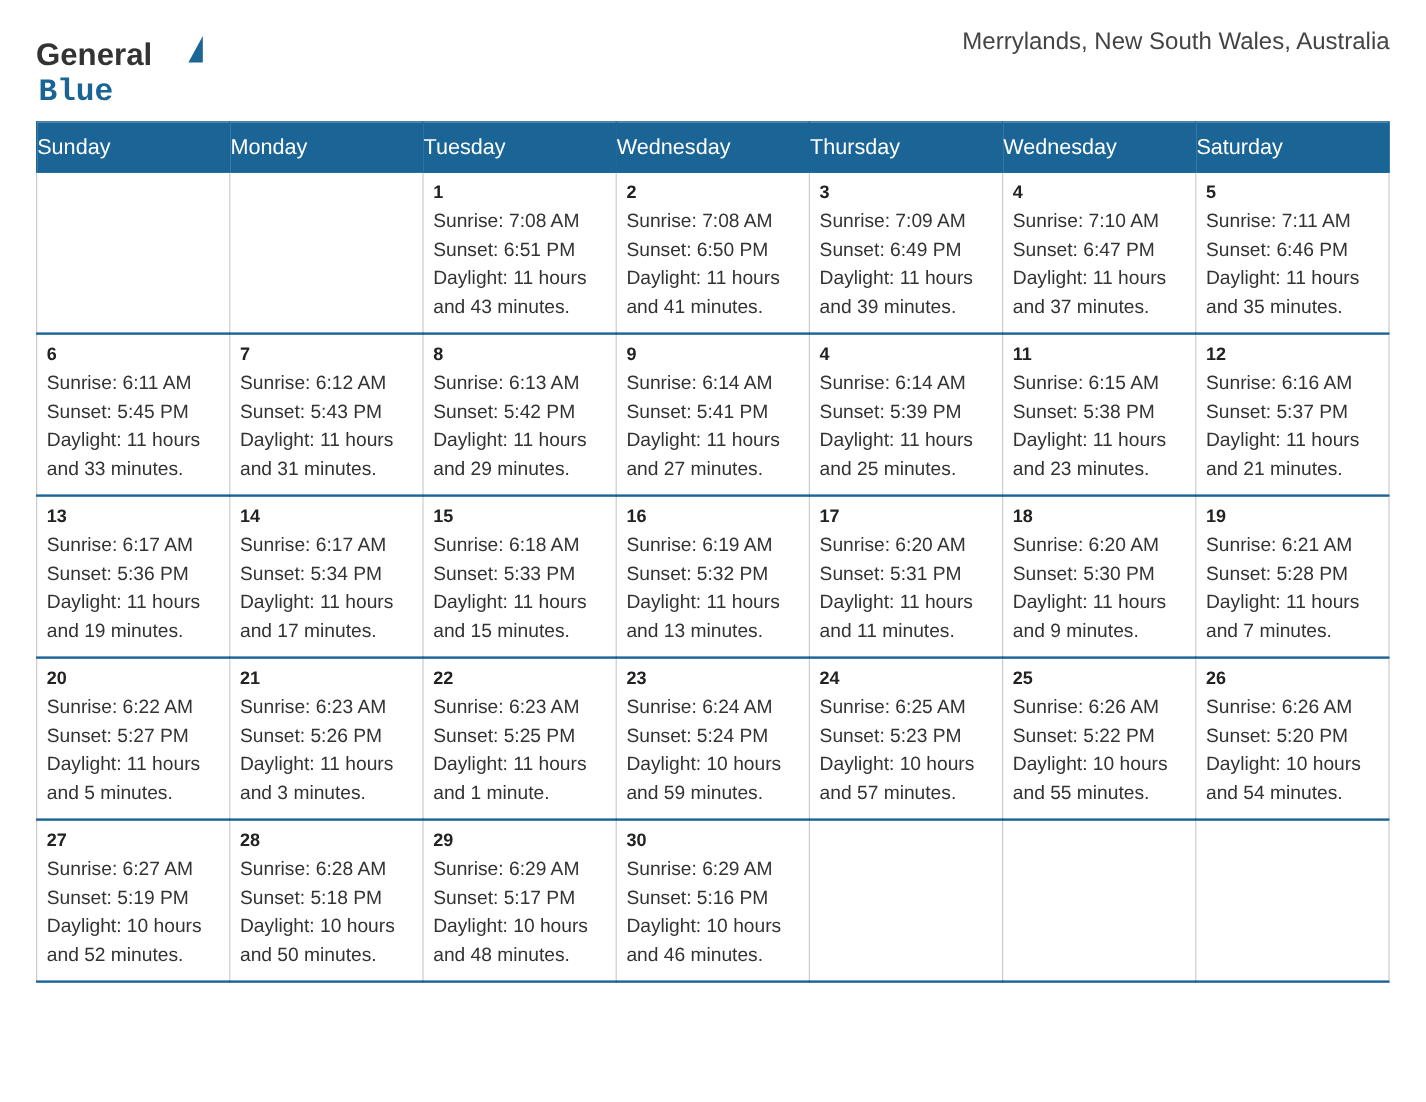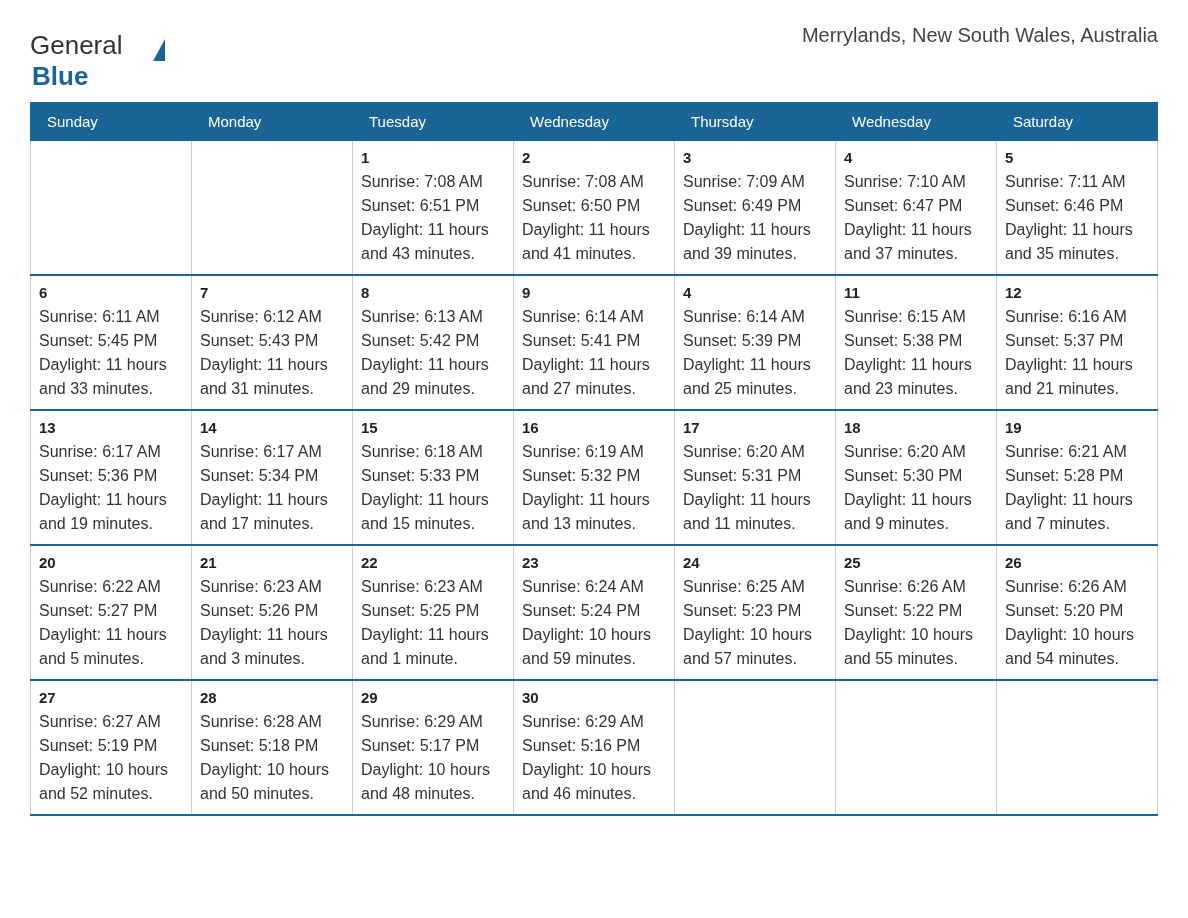--- a/index.html
+++ b/index.html
@@ -18,23 +18,23 @@
       margin-bottom: 10px;
     }
     .logo {
       display: flex;
       flex-direction: column;
       align-items: flex-start;
       margin-top: 10px;
     }
     .logo-text {
       display: flex;
-      align-items: flex-end;
+      align-items: flex-start;
       font-size: 26px;
-      font-weight: normal;
+      font-weight: bold;
       color: #333;
       gap: 28px;
     }
     .logo-general { color: #333; }
     .logo-triangle {
       display: inline-block;
       width: 0;
       height: 0;
       border-left: 12px solid transparent;
       border-right: 0px solid transparent;
@@ -58,22 +58,22 @@
       margin-top: 4px;
     }
     .calendar {
       width: 100%;
       border-collapse: collapse;
       margin-top: 8px;
     }
     .calendar thead tr th {
       background-color: #1a6496;
       color: #fff;
-      padding: 10px 16px;
-      font-size: 15px;
+      padding: 10px 0;
+      font-size: 18px;
       font-weight: normal;
       text-align: left;
       border: 1px solid #1a6496;
     }
     .calendar tbody tr td {
       border: 1px solid #ccc;
       vertical-align: top;
       padding: 8px 8px;
       width: calc(100% / 7);
       min-height: 110px;
@@ -100,21 +100,21 @@
 </head>
 <body>
 
 <div class="header-area">
   <div class="logo">
     <div class="logo-text">
       <span class="logo-general">General</span>
       <span class="logo-triangle"></span>
     </div>
     <div style="margin-left:2px;">
-      <span class="logo-blue" style="font-size:26px;">Blue</span>
+      <span class="logo-blue" style="font-size:26px;font-family:Liberation Mono, monospace;">Blue</span>
     </div>
   </div>
   <div class="title-area">
     <div class="location-title">Merrylands, New South Wales, Australia</div>
   </div>
 </div>
 
 <table class="calendar">
   <thead>
     <tr>

